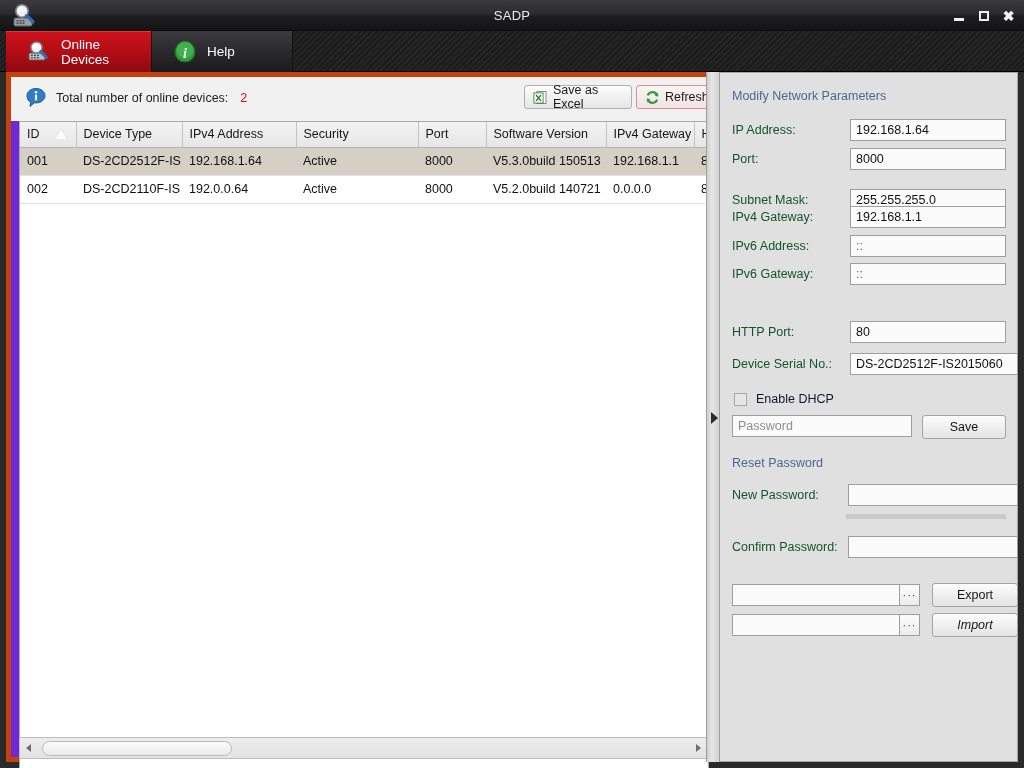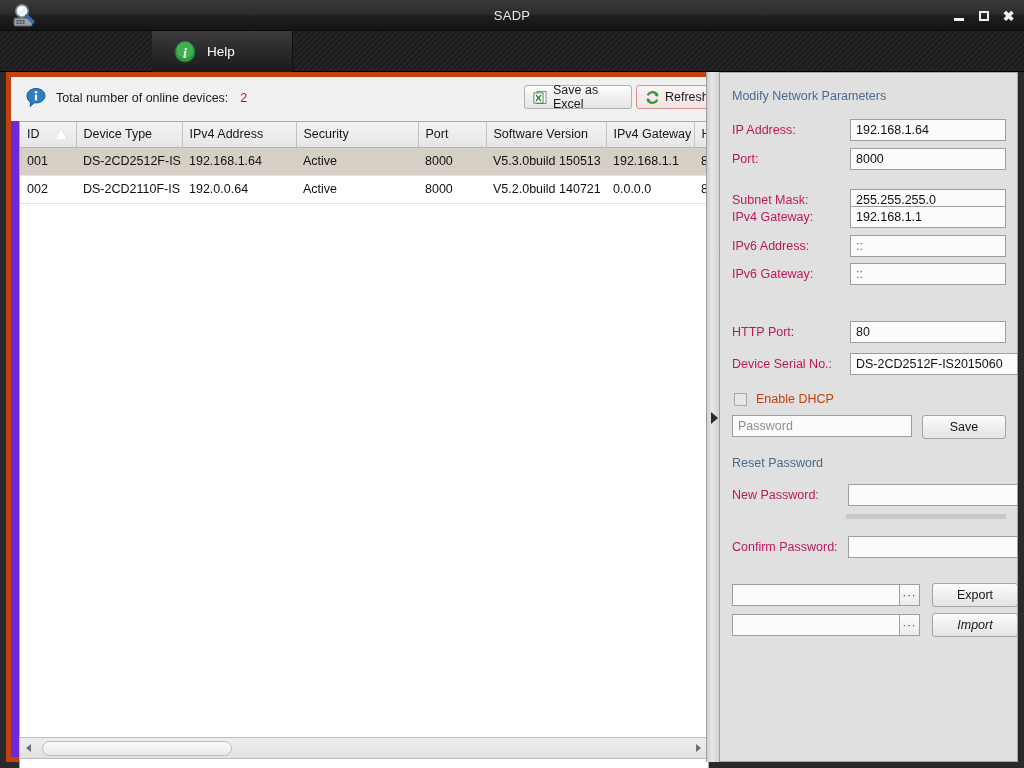--- a/index.html
+++ b/index.html
@@ -179,36 +179,36 @@
     background: #e0e0e0;
     border: 1px solid #a5a5a5;
     border-left: none;
   }
   .section-title {
     position: absolute; font-size: 12.5px; color: #4a6a90;
   }
   .frow { position: absolute; height: 22px; }
   .flabel {
     position: absolute; left: 0; top: 0; height: 22px; line-height: 22px;
-    font-size: 12.5px; color: #be185d; white-space: nowrap;
+    font-size: 12.5px; color: #14532d; white-space: nowrap;
   }
   .finput {
     position: absolute; height: 22px;
     background: #fbfbfb;
     border: 1px solid #9e9e9e;
     font-family: "Liberation Sans", sans-serif;
     font-size: 12.5px; color: #111;
     padding: 0 5px; line-height: 20px;
     outline: none;
   }
   .finput.placeholder-style::placeholder { color: #8e8e8e; }
   .finput.dim { color: #666; }
   .chk-row {
     position: absolute; display: flex; align-items: center; gap: 9px;
-    font-size: 12.5px; color: #c2410c;
+    font-size: 12.5px; color: #0f172a;
   }
   .chkbox {
     width: 13px; height: 13px; background: #e6e6e6;
     border: 1px solid #a8a8a8;
   }
   .gbtn {
     position: absolute; height: 24px;
     background: linear-gradient(180deg, #fcfcfc 0%, #f0f0f0 48%, #e4e4e4 100%);
     border: 1px solid #a4a4a4; border-radius: 3px;
     font-size: 12.5px; color: #151515;
@@ -254,20 +254,37 @@
           <i></i>
         </div>
       <div class="wc wc-max">
           <i></i>
         </div>
       <div class="wc wc-close">✖</div>
     </div>
   </div>
 
   <div class="tabstrip">
+    <div class="tab tab-online">
+      <span class="tab-icon">
+        <svg width="26" height="26" viewBox="0 0 26 26">
+          <rect x="3" y="14" width="16" height="7" rx="1.3" fill="#b9c0c6" stroke="#5e6267"></rect>
+          <rect x="5" y="15.6" width="1.8" height="1.4" fill="#4a4e52"></rect>
+          <rect x="8" y="15.6" width="1.8" height="1.4" fill="#4a4e52"></rect>
+          <rect x="11" y="15.6" width="1.8" height="1.4" fill="#4a4e52"></rect>
+          <rect x="5" y="18" width="1.8" height="1.4" fill="#4a4e52"></rect>
+          <rect x="8" y="18" width="1.8" height="1.4" fill="#4a4e52"></rect>
+          <rect x="11" y="18" width="1.8" height="1.4" fill="#4a4e52"></rect>
+          <circle cx="10.5" cy="8.5" r="5.6" fill="#f1f5f8" stroke="#7d8388" stroke-width="1.5"></circle>
+          <circle cx="9" cy="7" r="2.2" fill="#ffffff" opacity=".9"></circle>
+          <line x1="14.6" y1="12.6" x2="20.5" y2="18.5" stroke="#2f6fb5" stroke-width="3" stroke-linecap="round"></line>
+        </svg>
+      </span>
+      <span>Online Devices</span>
+    </div>
     <div class="tab tab-help">
       <span class="tab-icon">
         <svg width="26" height="26" viewBox="0 0 26 26">
           <circle cx="13" cy="13" r="10" fill="#2f9e3f" stroke="#1d6b2a" stroke-width="1.2"></circle>
           <circle cx="13" cy="10.5" r="8.4" fill="#52bd60" opacity=".55"></circle>
           <text x="13" y="18.5" font-family="Liberation Serif, serif" font-style="italic" font-size="14" font-weight="bold" fill="#ffffff" text-anchor="middle">i</text>
         </svg>
       </span>
       <span>Help</span>
     </div>

